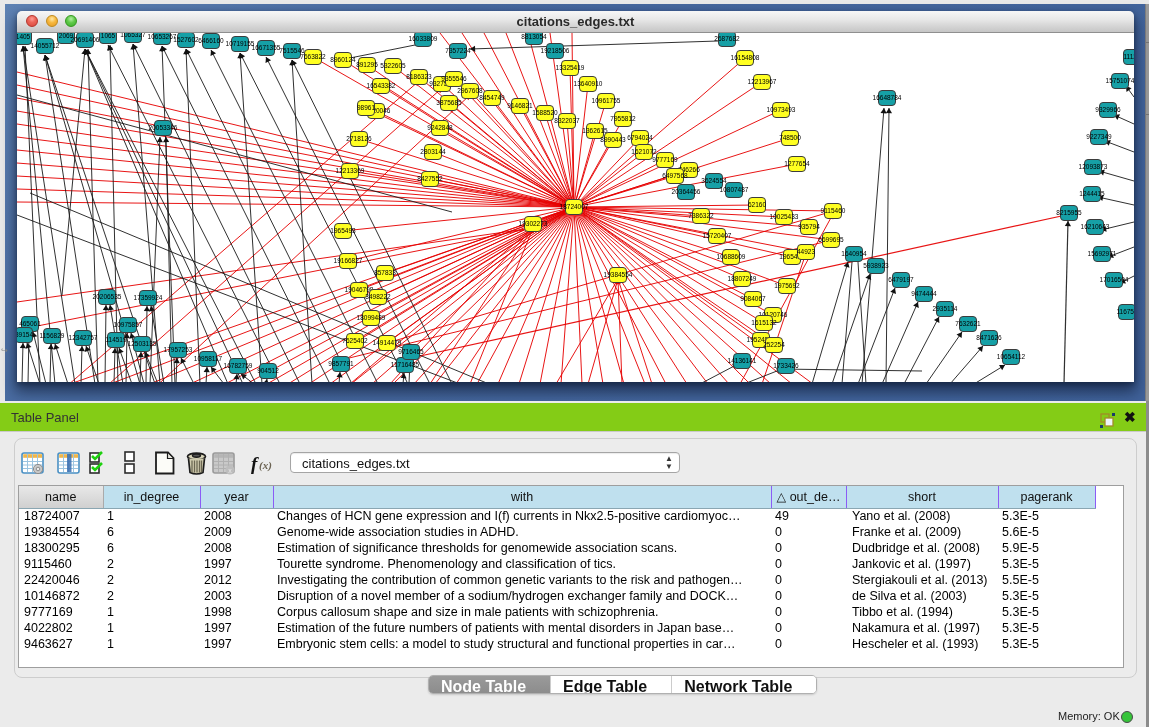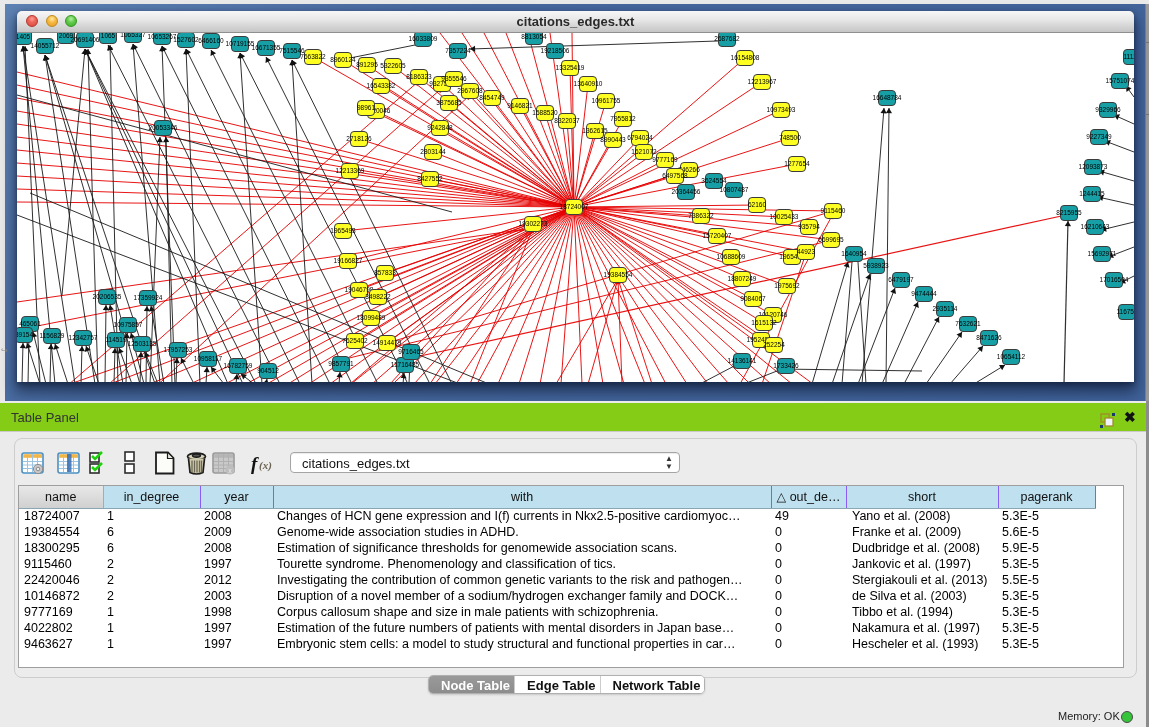--- a/index.html
+++ b/index.html
@@ -35,21 +35,21 @@
 #tbl{position:absolute;left:3px;top:46px;width:1106px;height:183px;background:#fff;border:1px solid #9e9e9e;border-radius:0;overflow:hidden}
 table{border-collapse:collapse;table-layout:fixed;width:1076px;font-size:12.5px}
 th{background:#bfe0ee;font-weight:400;font-size:12.5px;color:#111;border-right:1px solid #8b5cf6;border-bottom:1px solid #8aa6b2;height:22px;padding:0;overflow:hidden;white-space:nowrap}
 th.c0{background:linear-gradient(#e8e8e8,#d0d0d0);border-right:1px solid #aaa}
 td{height:16px;padding:0 0 0 4px;overflow:hidden;white-space:nowrap;color:#000;border:0}
 td.c0{padding-left:5px}
 col.c0{width:84px}col.c1{width:97px}col.c2{width:73px}col.c3{width:498px}col.c4{width:75px}col.c5{width:152px}col.c6{width:97px}
 td.c5{padding-left:6px}
 
 #tabs{position:absolute;left:428px;top:274px;height:19px;border:1px solid #b0b0b0;border-radius:5px;overflow:hidden;display:flex;box-shadow:0 1px 2px rgba(0,0,0,.15)}
-.tab{font-size:13px;font-weight:700;padding:2px 4px 0 12px;height:19px;background:#fff;color:#111}
+.tab{font-size:16px;font-weight:700;padding:2px 24px 0 12px;height:19px;background:#fff;color:#111}
 .tab.sel{background:linear-gradient(#9a9a9a,#8b8b8b);color:#fff}
 .tab.mid{border-left:1px solid #ccc;border-right:1px solid #ccc}
 #mem{position:absolute;left:1058px;top:309px;font-size:11px;color:#222}
 #memdot{position:absolute;left:1121px;top:310px;width:12px;height:12px;border-radius:50%;background:#36c43a;border:1.5px solid #4a4a4a}
 </style></head>
 <body>
 <div id="app">
 <div id="netbg"></div>
 <div id="rstrip">
       <div class="t1"></div>

